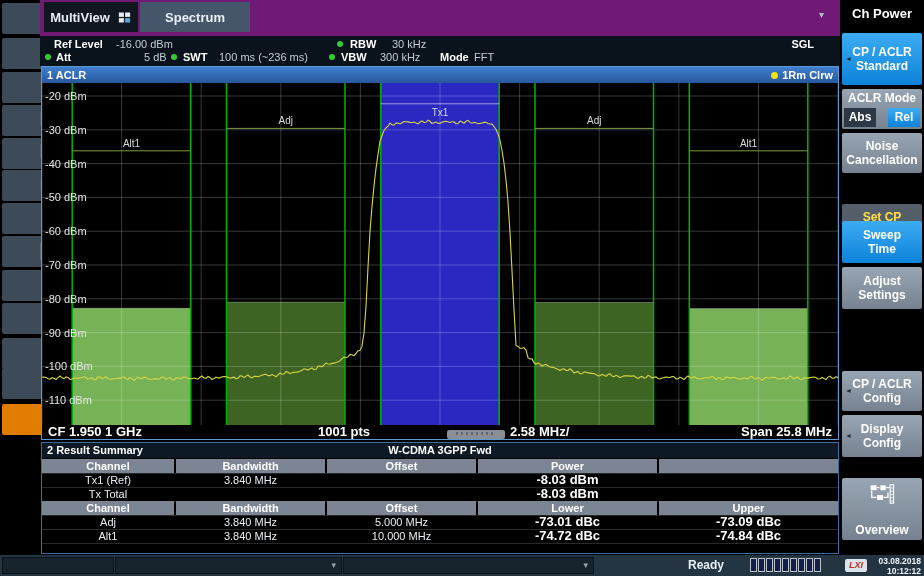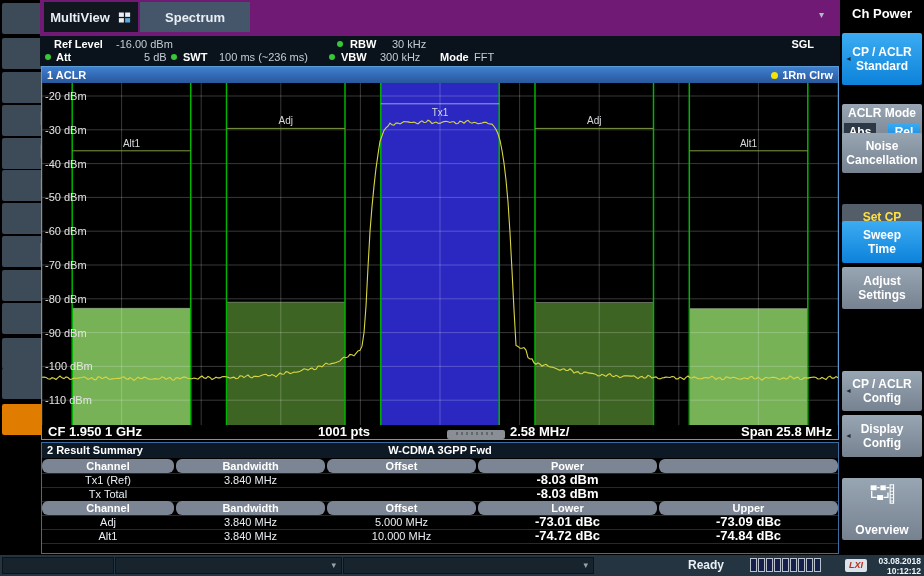--- a/index.html
+++ b/index.html
@@ -41,21 +41,21 @@
                opacity:.9;background-image:repeating-linear-gradient(90deg,#6d747b 0 2px,transparent 2px 5px);
                background-size:40px 3px;background-position:9px 2px;background-repeat:no-repeat;}
   
   #result{position:absolute;left:41px;top:442px;width:796px;height:110px;border:1px solid #3d6ca0;background:#000;}
   #result-title{position:absolute;top:0;left:0;right:0;height:15px;background:#0e1926;color:#fff;}
   #result-title .rt-left{position:absolute;left:5px;top:0;line-height:15px;font-size:11px;font-weight:bold;}
   #result-title .rt-center{position:absolute;left:0;right:0;top:0;text-align:center;line-height:15px;font-size:11px;font-weight:bold;}
   #rs-table{position:absolute;top:16px;left:0;width:796px;height:92px;}
   .rs-row{position:absolute;left:0;width:796px;height:14px;border-bottom:1px solid rgba(255,255,255,.16);}
   .rs-cell{position:absolute;top:0;height:14px;line-height:14px;text-align:center;font-size:11px;color:#e9edf1;overflow:hidden;}
-  .rs-hcell{background:#7c8594;font-weight:bold;color:#fff;border-radius:6px;}
+  .rs-hcell{background:#7c8594;font-weight:bold;color:#fff;}
   .rs-val{font-weight:bold;font-size:13px;color:#fff;}
   
   #sidebar{position:absolute;left:840px;top:0;width:84px;height:576px;background:#000;}
   #sb-header{position:absolute;top:6px;left:0;width:100%;text-align:center;font-weight:bold;font-size:13px;color:#fff;}
   .sb-btn{position:absolute;left:2px;width:80px;background:linear-gradient(#98a5b2,#76828f);border-radius:2px;
           color:#fff;font-weight:bold;font-size:12px;display:flex;align-items:center;justify-content:center;
           text-align:center;white-space:pre-line;line-height:1.2;}
   .sb-btn.active{background:linear-gradient(#3cacf2,#0c82da);}
   .sb-btn.disabled{background:#535e69;color:#fde047;margin-top:27px;}
   .sb-btn.col{flex-direction:column;gap:16px;}
@@ -355,21 +355,21 @@
           <div class="rs-cell rs-val" style="left:617px;width:179px">-74.84 dBc</div>
         </div>
       </div>
   </div>
 
   <div id="sidebar">
     <div id="sb-header">Ch Power</div>
     <div id="sb-buttons">
         <div class="sb-btn active" style="top: 33px; height: 52px;"><span class="sb-arrow">◄</span><div class="sb-label">CP / ACLR
 Standard</div></div>
-        <div class="sb-btn has-toggle" style="top: 104px; height: 40px;"><div class="sb-tlabel">ACLR Mode</div><div class="sb-toggle"><div class="sb-tg">Abs</div><div class="sb-tg sel">Rel</div></div></div>
+        <div class="sb-btn has-toggle" style="top: 89px; height: 40px;"><div class="sb-tlabel">ACLR Mode</div><div class="sb-toggle"><div class="sb-tg">Abs</div><div class="sb-tg sel">Rel</div></div></div>
         <div class="sb-btn" style="top: 133px; height: 40px;"><div class="sb-label">Noise
 Cancellation</div></div>
         <div class="sb-btn disabled" style="top: 177px; height: 40px;"><div class="sb-label">Set CP
 Reference</div></div>
         <div class="sb-btn active" style="top: 221px; height: 42px;"><div class="sb-label">Sweep
 Time</div></div>
         <div class="sb-btn" style="top: 267px; height: 42px; justify-content: center;"><div class="sb-label">Adjust
 Settings</div></div>
         <div class="sb-btn" style="top: 371px; height: 40px;"><span class="sb-arrow">◄</span><div class="sb-label">CP / ACLR
 Config</div></div>

